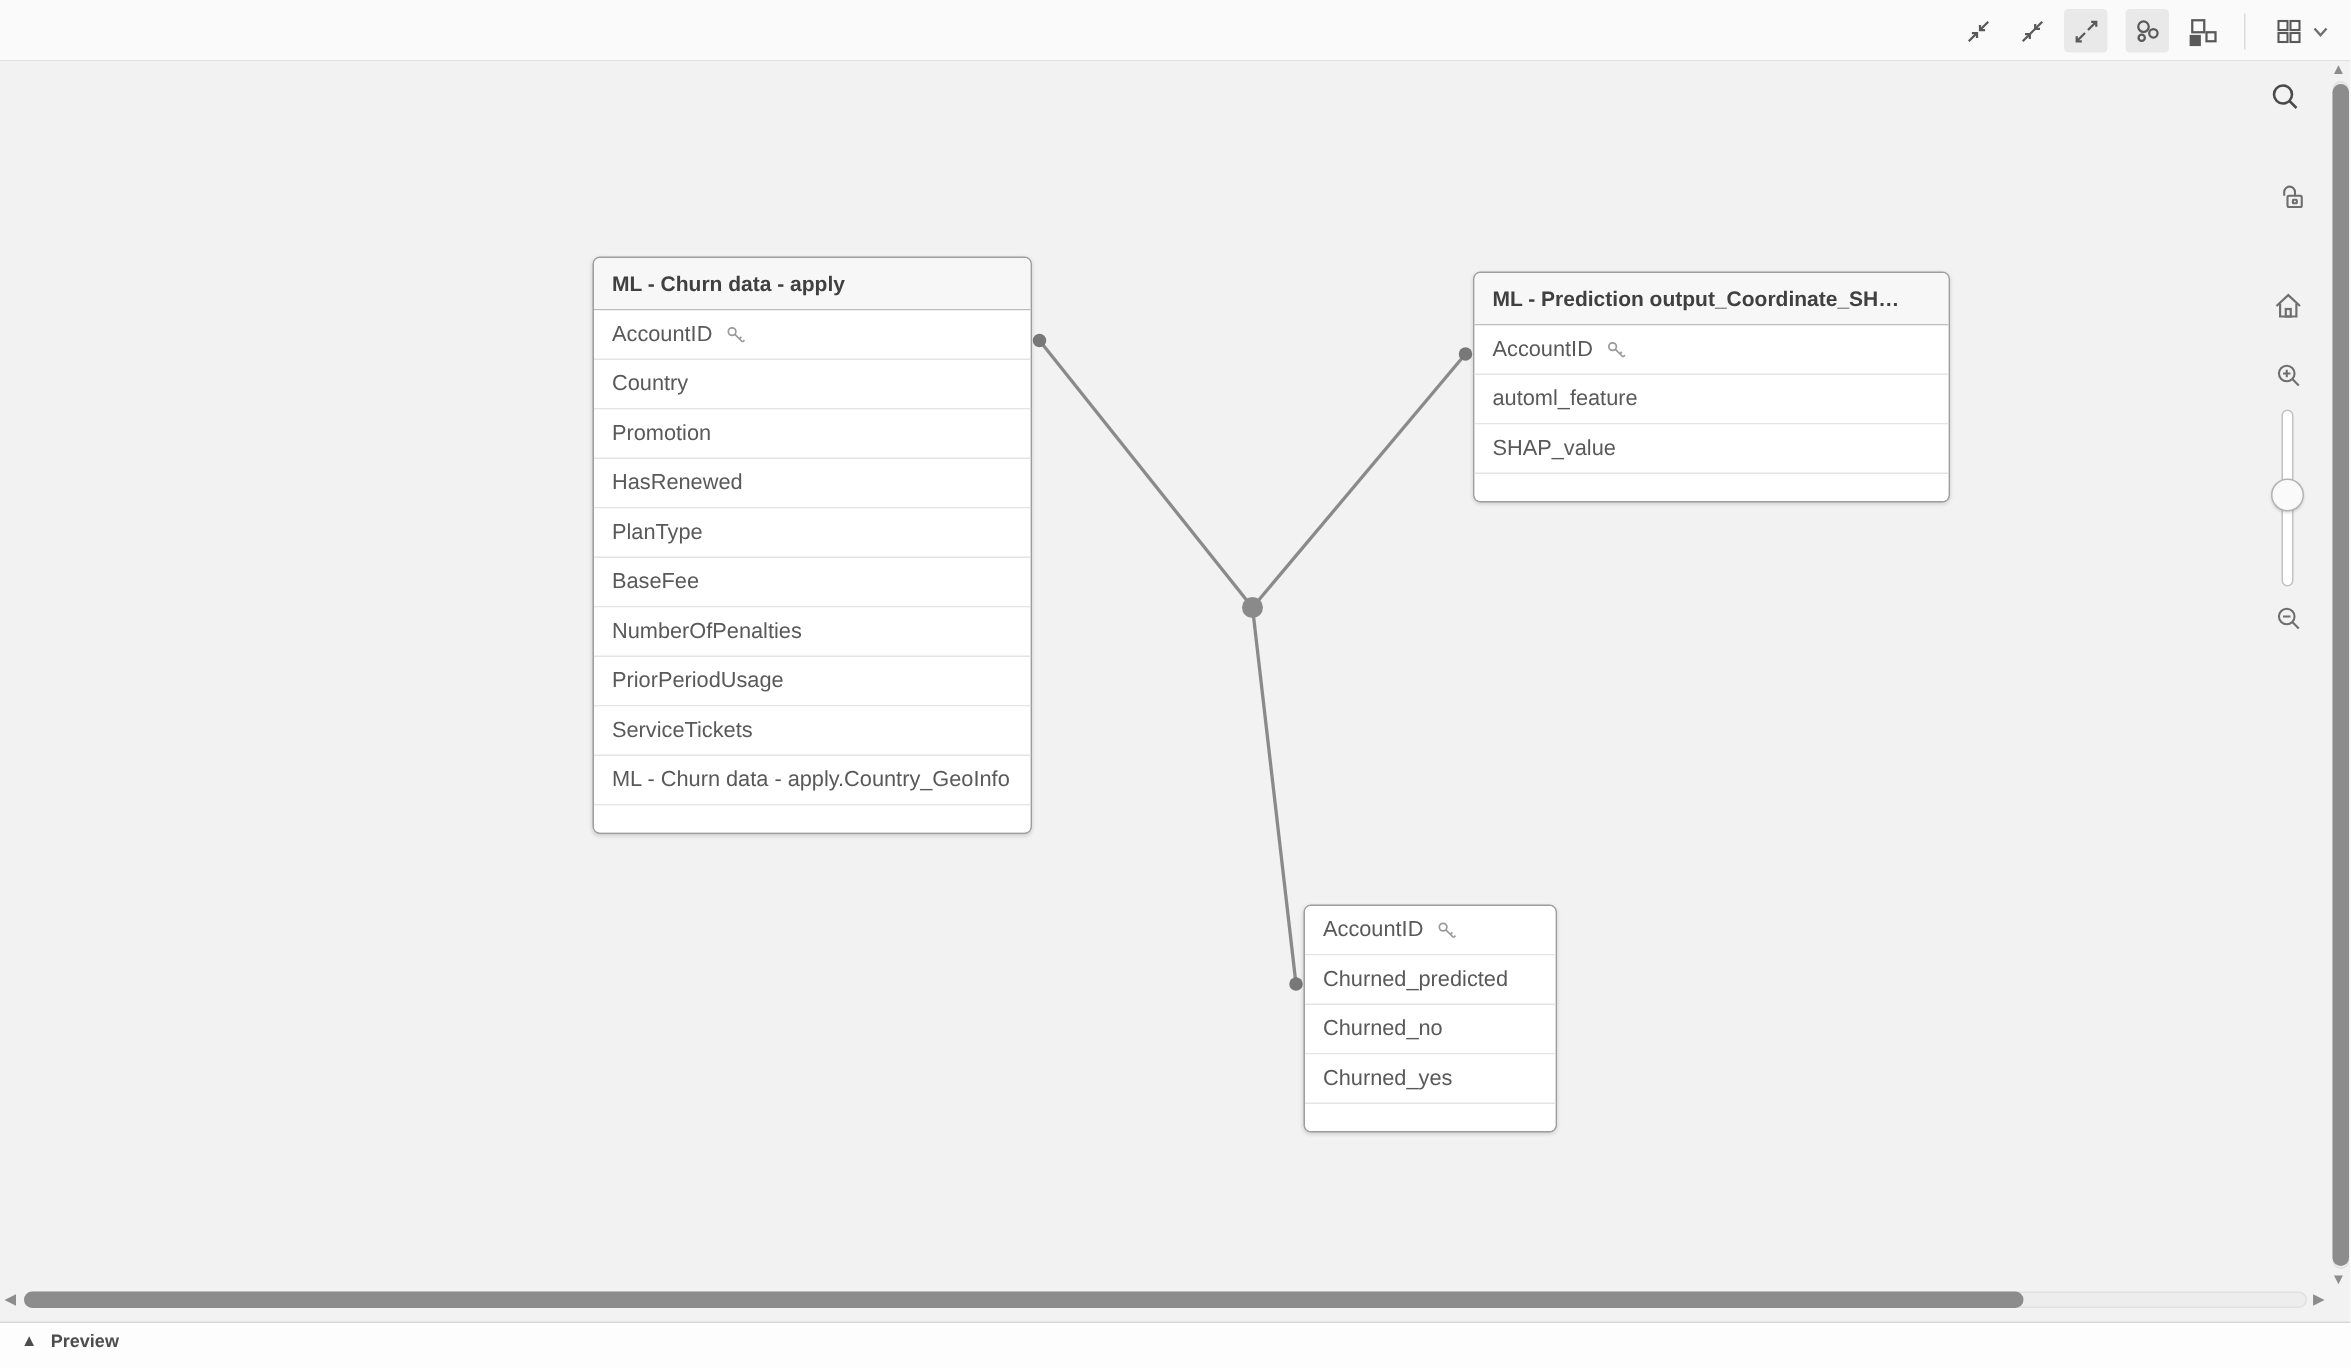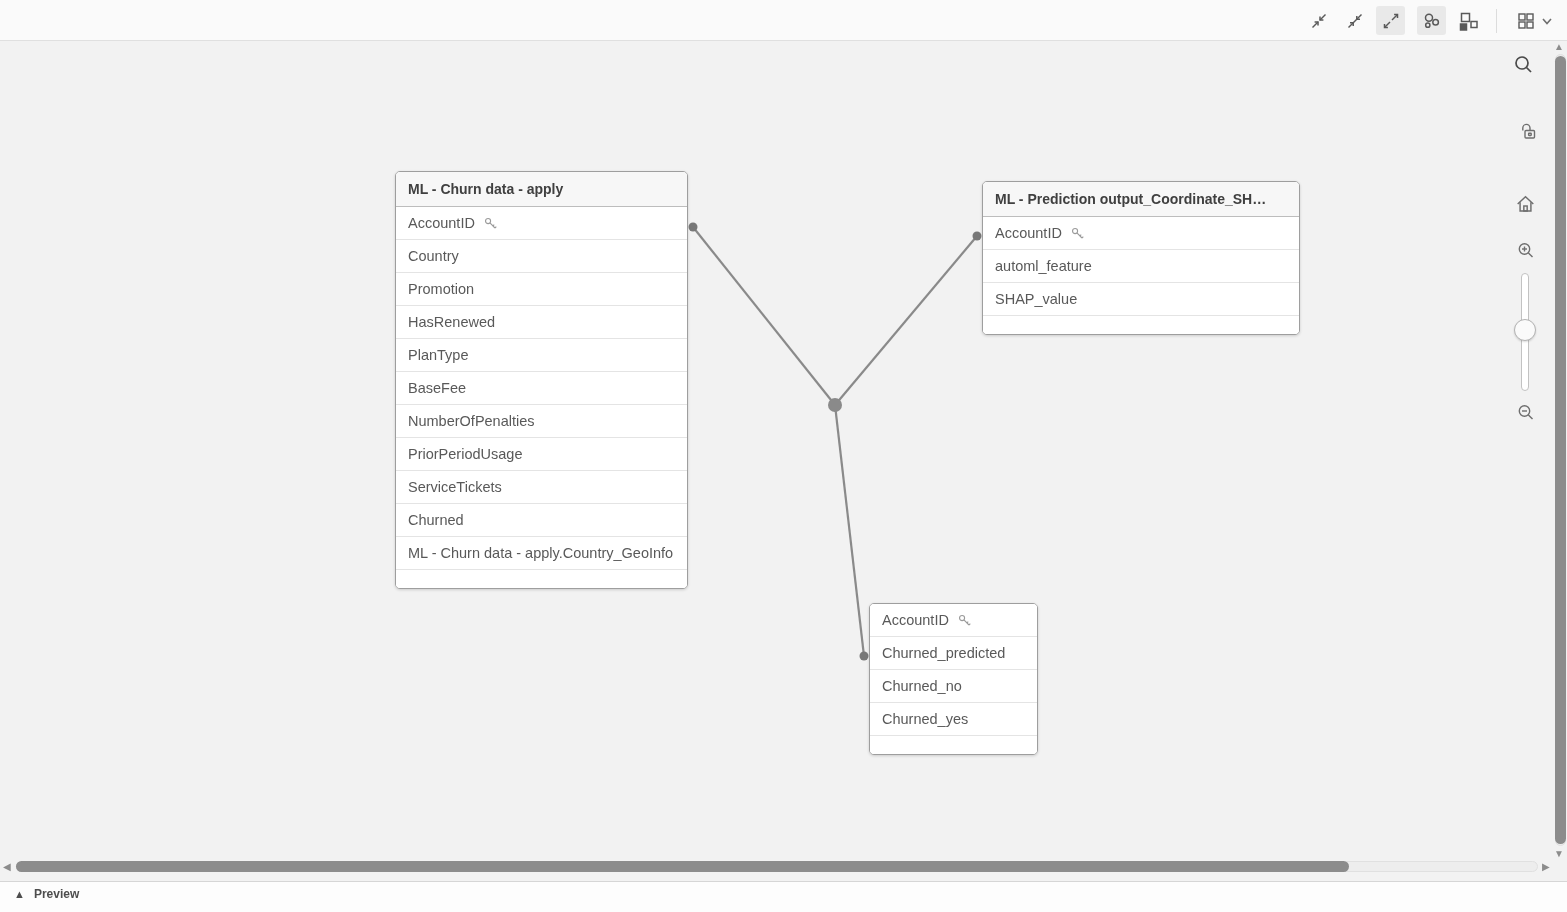--- a/index.html
+++ b/index.html
@@ -166,23 +166,20 @@
       <div class="tbl-row">
           <span>NumberOfPenalties</span>
         </div>
       <div class="tbl-row">
           <span>PriorPeriodUsage</span>
         </div>
       <div class="tbl-row">
           <span>ServiceTickets</span>
         </div>
       <div class="tbl-row">
-          <span>Churned</span>
-        </div>
-      <div class="tbl-row">
           <span>ML - Churn data - apply.Country_GeoInfo</span>
         </div>
       <div class="tbl-footer"></div>
     </div>
 
     <div class="tbl" style="left:982px;top:140px;width:318px;">
       <div class="tbl-header">ML - Prediction output_Coordinate_SH…</div>
       <div class="tbl-row">
         <span>AccountID</span>
         <span class="key-icon">

